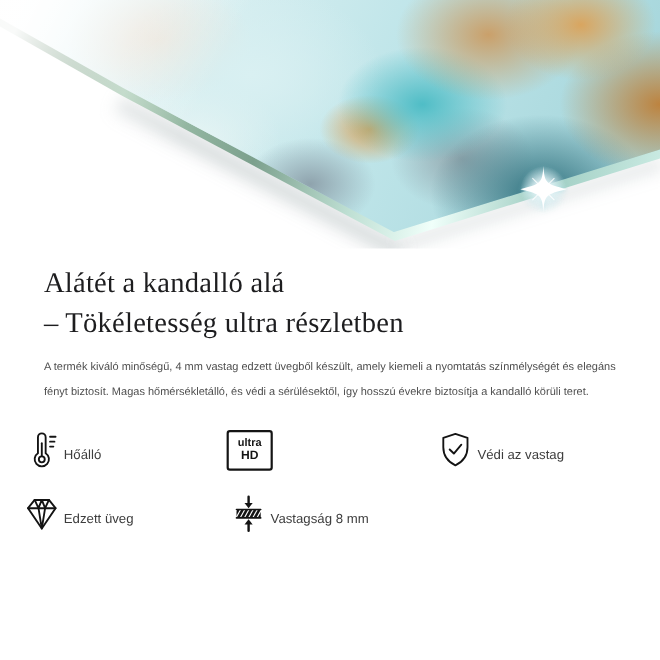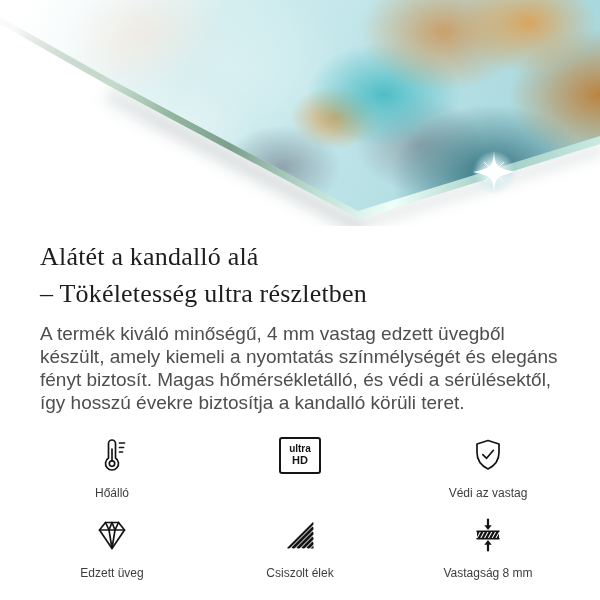--- a/index.html
+++ b/index.html
@@ -37,27 +37,27 @@
     background:linear-gradient(118deg,rgba(255,255,255,.96) 4%,
                rgba(255,255,255,.6) 13%,rgba(255,255,255,0) 32%);}
   .sparkle{position:absolute;left:472px;top:150px;z-index:5;
     filter:drop-shadow(0 0 2px rgba(140,205,215,.9));}
 
   
   .content{padding:0 40px;margin-top:12px;}
   .title{margin:12px 0 0;font-family:"Liberation Serif",serif;font-weight:400;
     font-size:26px;line-height:37px;color:var(--ink);letter-spacing:.2px;}
   .title span{display:block;}
-  .desc{margin:10px 0 0;max-width:524px;font-size:19px;line-height:23px;
+  .desc{margin:10px 0 0;max-width:524px;font-size:10px;line-height:23px;
     color:var(--body-text);}
 
   
   .features{margin:18px -22px 0;display:grid;grid-template-columns:1fr 1fr 1fr;
     row-gap:12px;}
-  .feature{display:flex;flex-direction:column;align-items:center;}
+  .feature{display:flex;flex-direction:row;align-items:center;}
   .icon-wrap{height:46px;display:flex;align-items:center;justify-content:center;}
   .flabel{margin-top:8px;font-size:12px;color:var(--label-text);}
   .feature svg{stroke:var(--icon-stroke);fill:none;stroke-width:1.7;
     stroke-linecap:round;stroke-linejoin:round;}
   .uhd-box{width:38px;height:33px;border:2.5px solid var(--icon-stroke);
     border-radius:3px;display:flex;flex-direction:column;align-items:center;
     justify-content:center;line-height:1;color:var(--icon-stroke);}
   .uhd-top{font-size:10px;font-weight:700;}
   .uhd-bottom{font-size:11px;font-weight:700;margin-top:1px;}
 </style>
@@ -131,40 +131,20 @@
           <svg width="40" height="40" viewBox="0 0 40 40">
             <path d="M7.5 15 13.5 7.5h13L32.5 15 20 33.5Z"></path>
             <path d="M7.5 15h25"></path>
             <path d="M13.5 7.5 17 15l3-7.5 3 7.5 3.5-7.5"></path>
             <path d="M17 15l3 18.5M23 15l-3 18.5"></path>
           </svg>
         </div>
         <div class="flabel">Edzett üveg</div>
       </div>
 
-      <div class="feature">
-        <div class="icon-wrap">
-          <svg width="40" height="40" viewBox="0 0 40 40">
-            <defs>
-                <clipPath id="pe">
-                  <path d="M6.5 33.5 33.5 6.5v27Z"></path>
-                </clipPath>
-              </defs>
-            <g clip-path="url(#pe)" stroke-width="2.8" stroke-linecap="butt">
-              <path d="M7.5 33.5 33.5 7.5"></path>
-              <path d="M12.5 33.5 33.5 12.5"></path>
-              <path d="M17.5 33.5 33.5 17.5"></path>
-              <path d="M22.5 33.5 33.5 22.5"></path>
-              <path d="M27.5 33.5 33.5 27.5"></path>
-            </g>
-            <path d="M30.5 33.5 33.5 30.5v3Z" fill="#141414" stroke="none"></path>
-          </svg>
-        </div>
-        <div class="flabel">Csiszolt élek</div>
-      </div>
 
       <div class="feature">
         <div class="icon-wrap">
           <svg width="40" height="40" viewBox="0 0 40 40">
             <defs>
                 <clipPath id="bar">
                   <rect x="9" y="16.2" width="22" height="7.6"></rect>
                 </clipPath>
               </defs>
             <path d="M9 16.2h22M9 23.8h22" stroke-width="1.5"></path>

